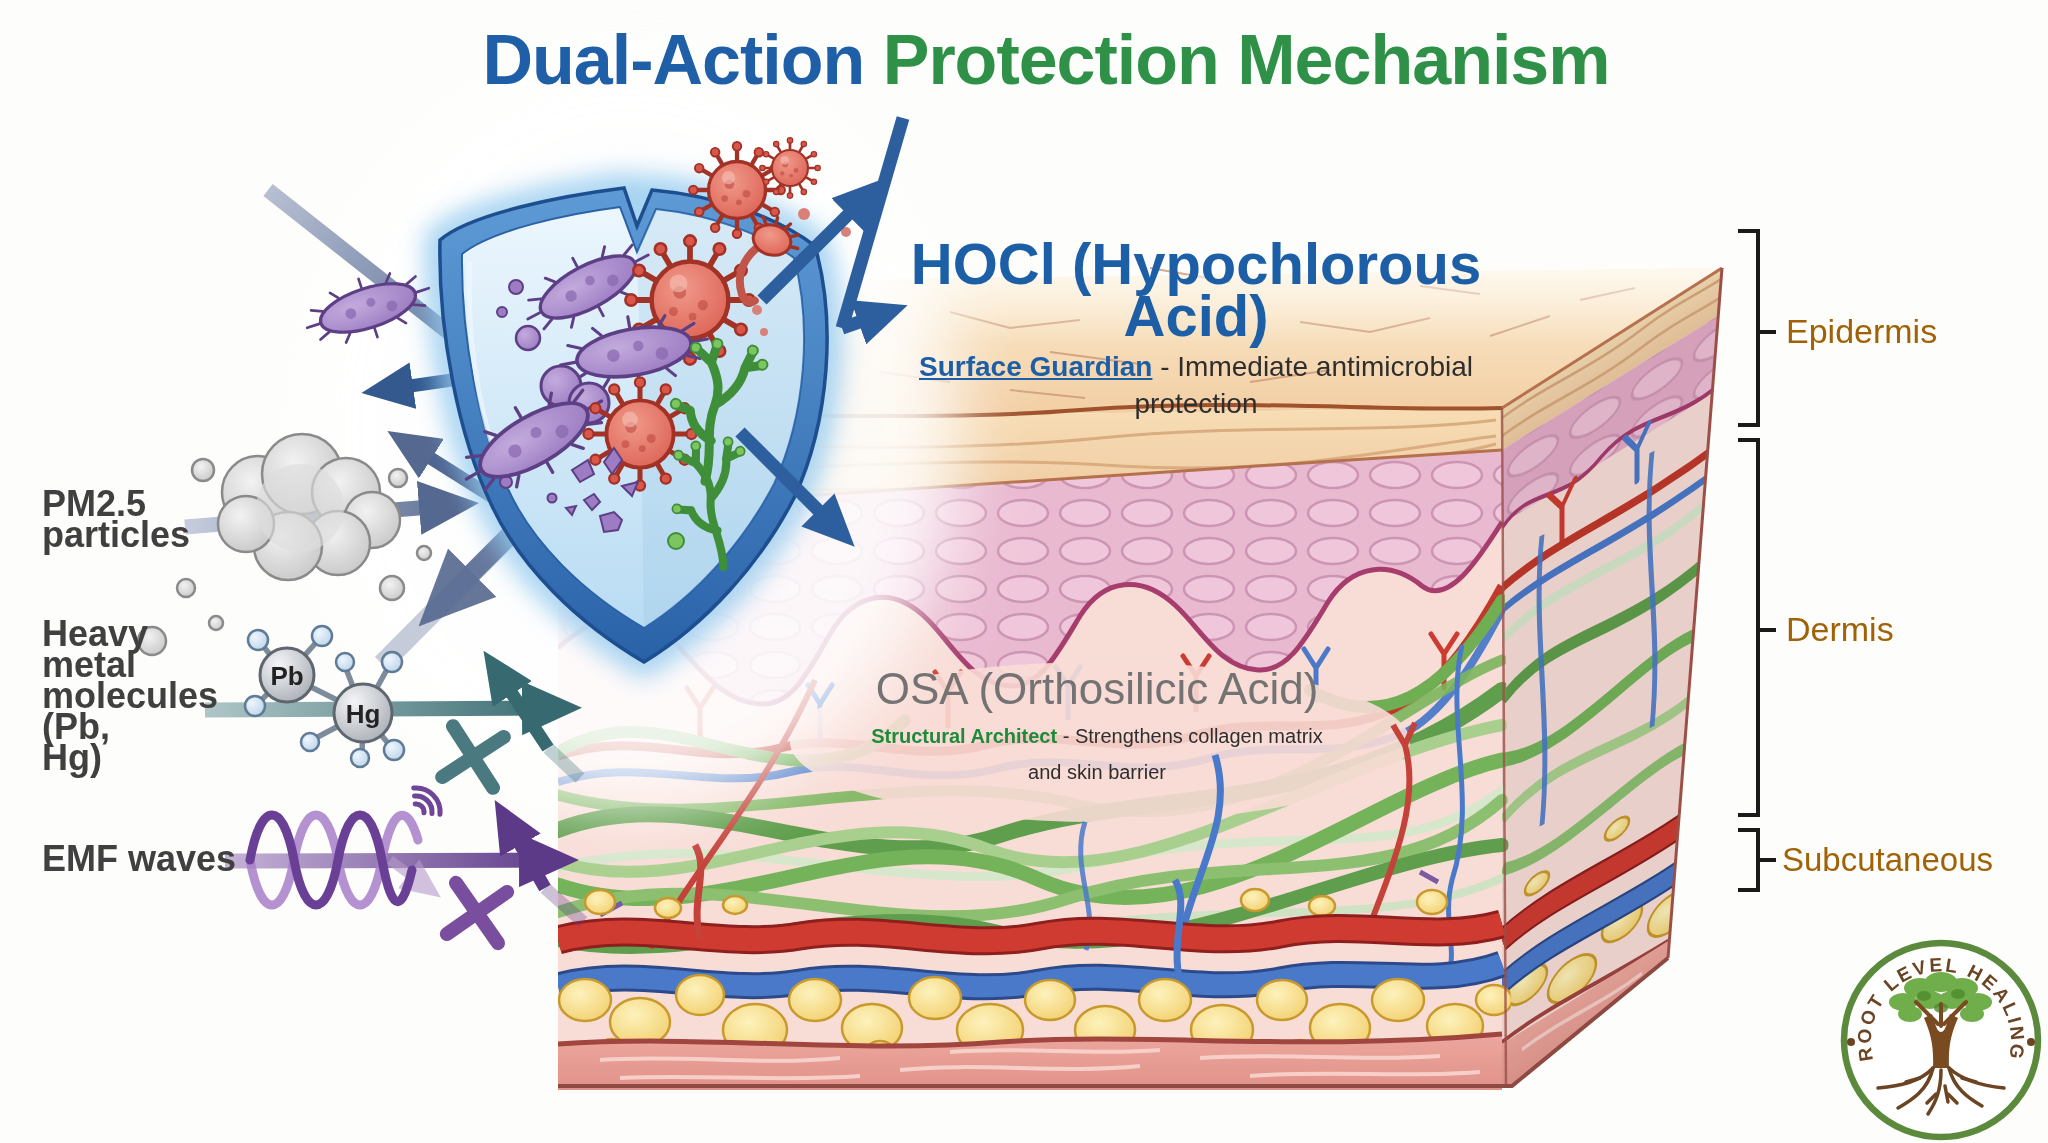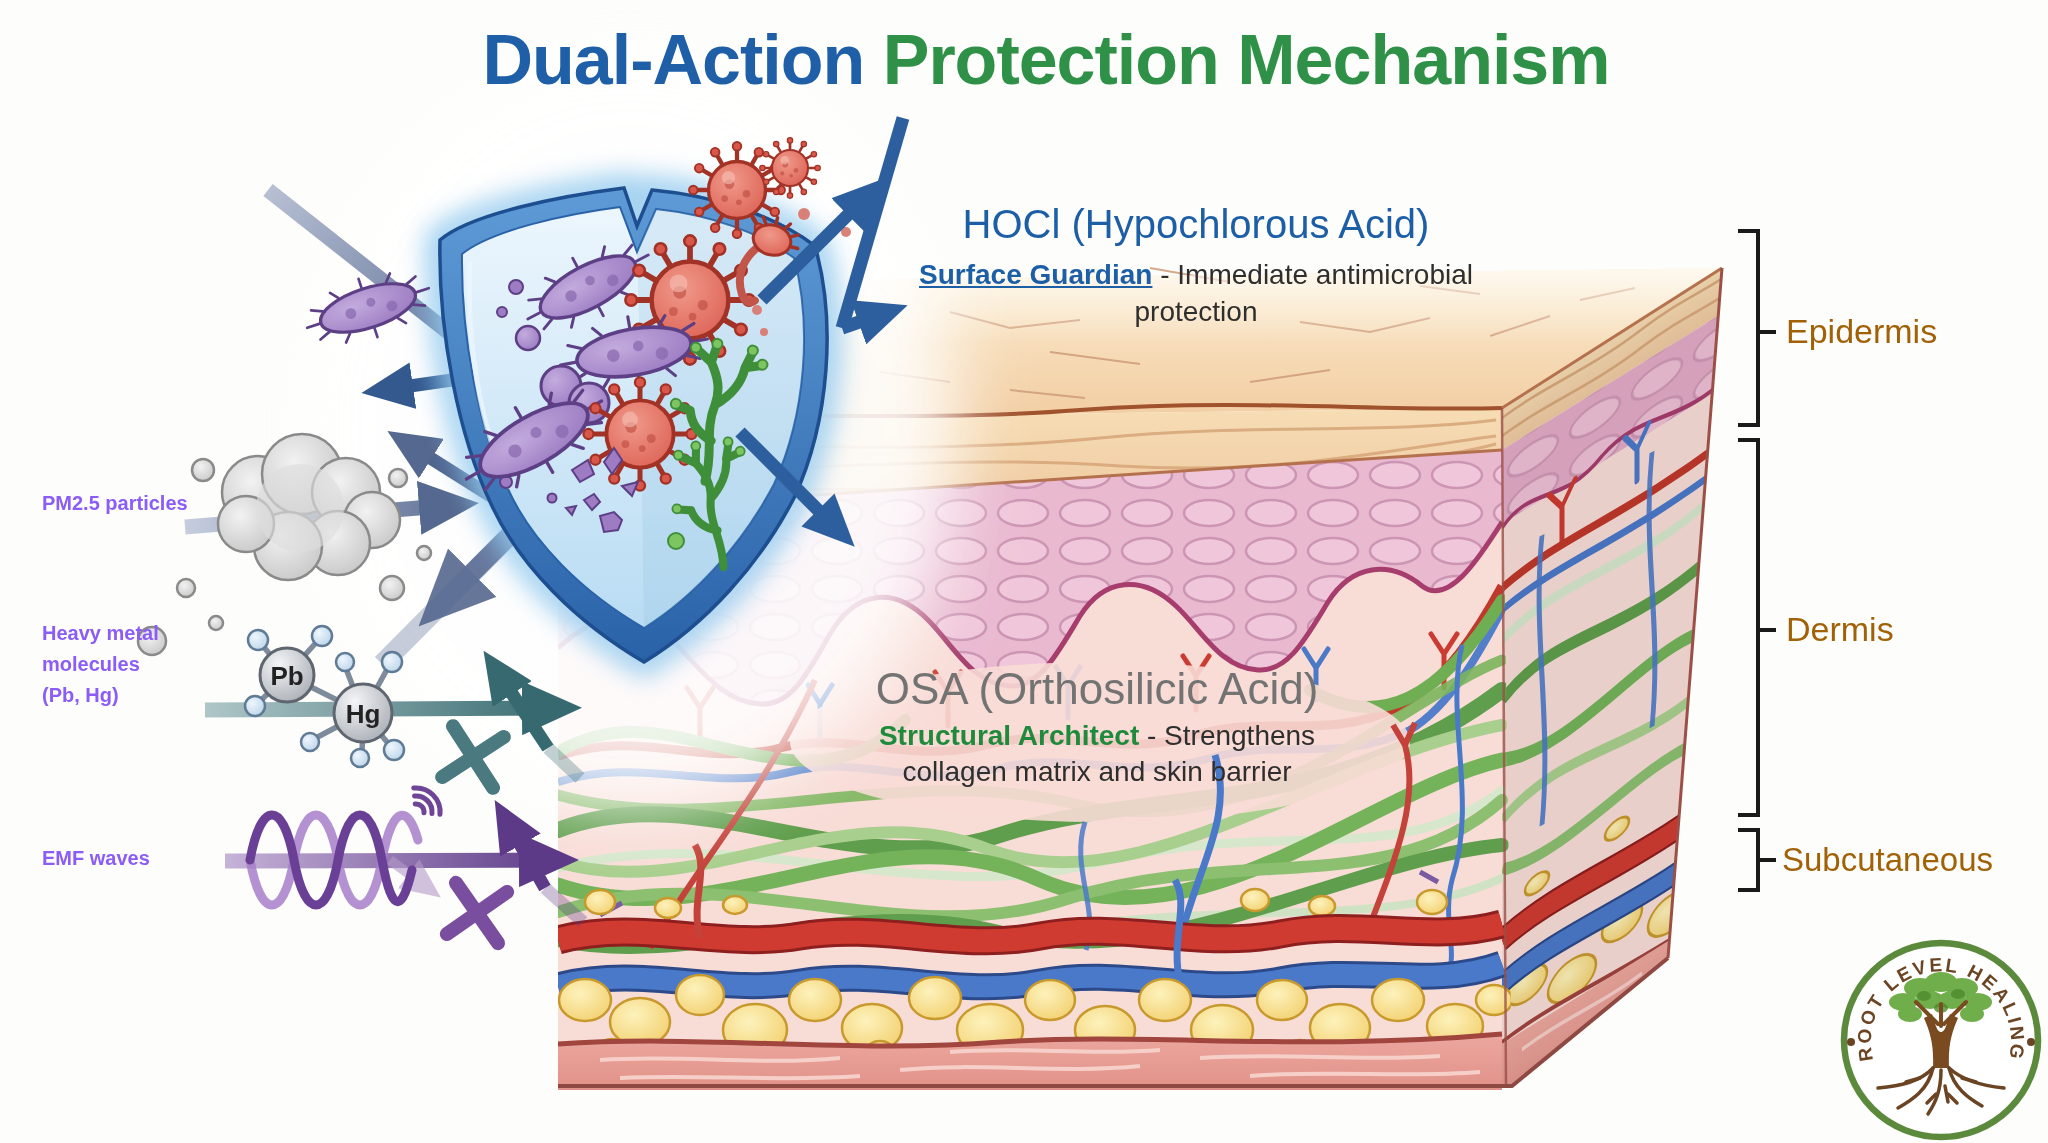--- a/index.html
+++ b/index.html
@@ -4,28 +4,28 @@
 <style>
   html,body{margin:0;padding:0;background:#ffffff;}
   .stage{position:relative;width:2048px;height:1143px;overflow:hidden;
          font-family:"Liberation Sans", sans-serif;background:#fdfdfb;}
   .stage svg{position:absolute;left:0;top:0;}
   .txt{position:absolute;}
   #title{left:0;right:0;top:20px;text-align:center;font-size:70px;font-weight:bold;letter-spacing:-1px;padding-left:44px;}
   #title .t-blue{color:#1e5fa8;}
   #title .t-green{color:#2e9147;}
   #hocl{left:906px;top:198px;width:580px;text-align:center;}
-  #hocl .h1{font-size:40px;font-weight:normal;color:#1d5fa7;line-height:52px;}
+  #hocl .h1{font-size:58px;font-weight:bold;color:#1d5fa7;line-height:52px;margin-top:40px;}
   #hocl .bd{font-size:28px;line-height:37px;color:#2e2e2e;margin-top:6px;}
   #hocl .role{font-weight:bold;color:#1d5fa7;text-decoration:underline;}
   #osa{left:857px;top:664px;width:480px;text-align:center;}
   #osa .h1{font-size:44px;font-weight:normal;color:#737373;line-height:50px;}
-  #osa .bd{font-size:28px;line-height:36px;color:#2e2e2e;margin-top:4px;}
+  #osa .bd{font-size:20px;line-height:36px;color:#2e2e2e;margin-top:4px;}
   #osa .role{font-weight:bold;color:#1f8a3b;}
-  .threat{font-size:20px;font-weight:bold;line-height:31px;color:#8b5cf6;}
+  .threat{font-size:36px;font-weight:bold;line-height:31px;color:#404040;}
   #pm25{left:42px;top:488px;width:150px;}
   #hm{left:42px;top:618px;width:120px;}
   #emf{left:42px;top:843px;width:220px;}
   .layerlab{font-size:34px;color:#a16207;white-space:nowrap;}
   #epi{left:1786px;top:312px;}
   #derm{left:1786px;top:610px;}
   #sub{left:1782px;top:841px;font-size:33px;}
 </style>
 </head>
 <body>

